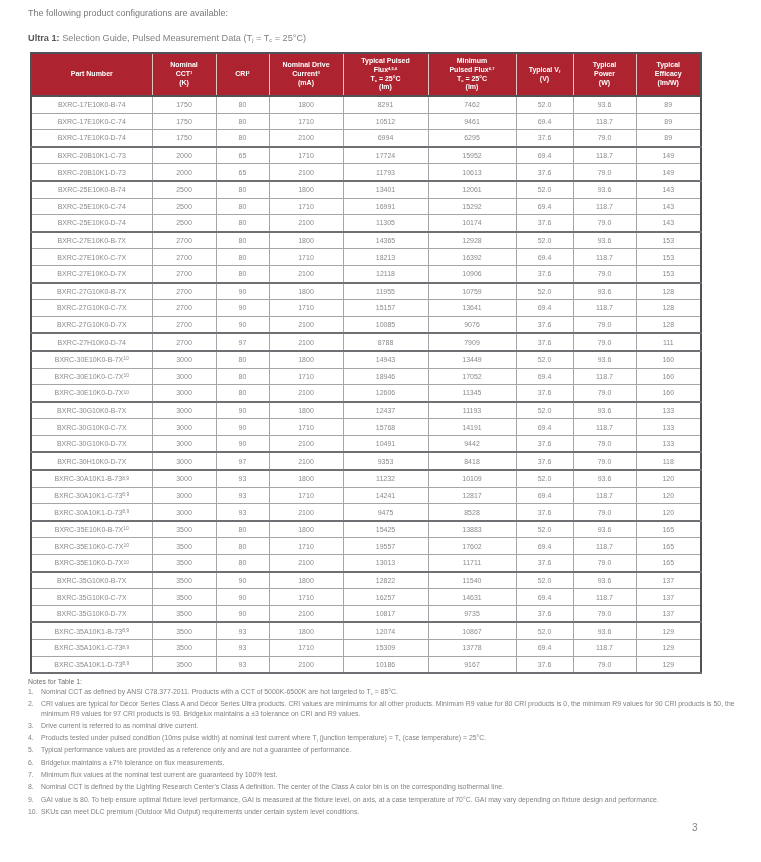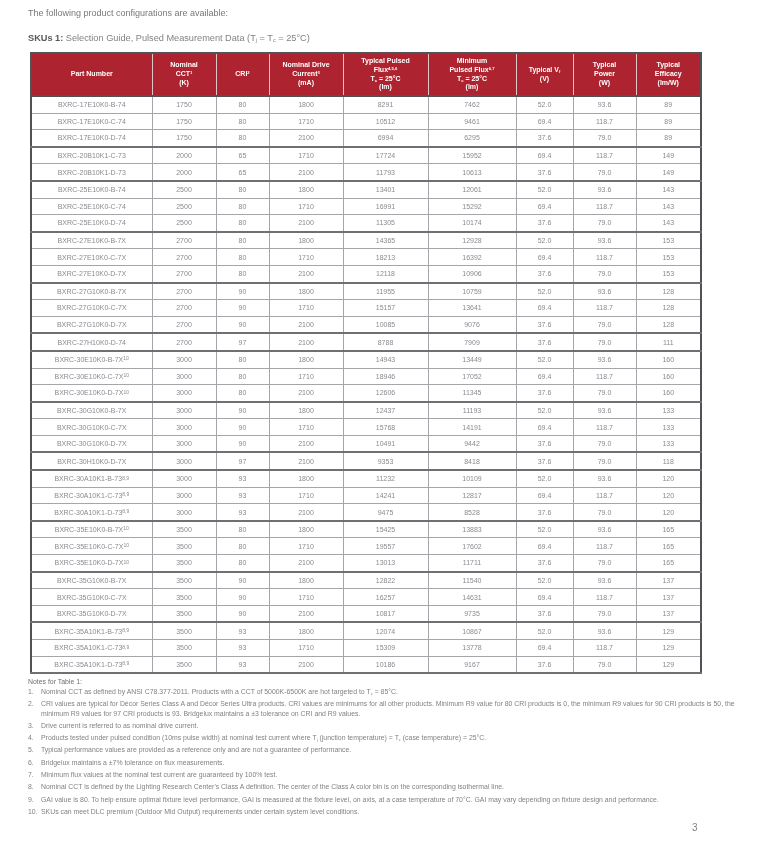--- a/index.html
+++ b/index.html
@@ -38,21 +38,21 @@
   .note-text{flex:1;}
   .page-num{position:absolute;left:692px;top:822px;font-size:10px;color:#808285;}
 </style>
 </head>
 <body>
 
 <div class="page">
 
   <p class="intro">The following product configurations are available:</p>
 
-  <p class="caption"><span class="cap-bold">SKUs 1:</span><span> Selection Guide, Pulsed Measurement Data (T<sub>j</sub> = T<sub>c</sub> = 25°C)</span></p>
+  <p class="caption"><span class="cap-bold">Ultra 1:</span><span> Selection Guide, Pulsed Measurement Data (T<sub>j</sub> = T<sub>c</sub> = 25°C)</span></p>
 
   <table class="sg">
     <colgroup id="sg-cols">
         <col style="width: 121px;">
         <col style="width: 64px;">
         <col style="width: 53px;">
         <col style="width: 74px;">
         <col style="width: 85px;">
         <col style="width: 88px;">
         <col style="width: 57px;">

